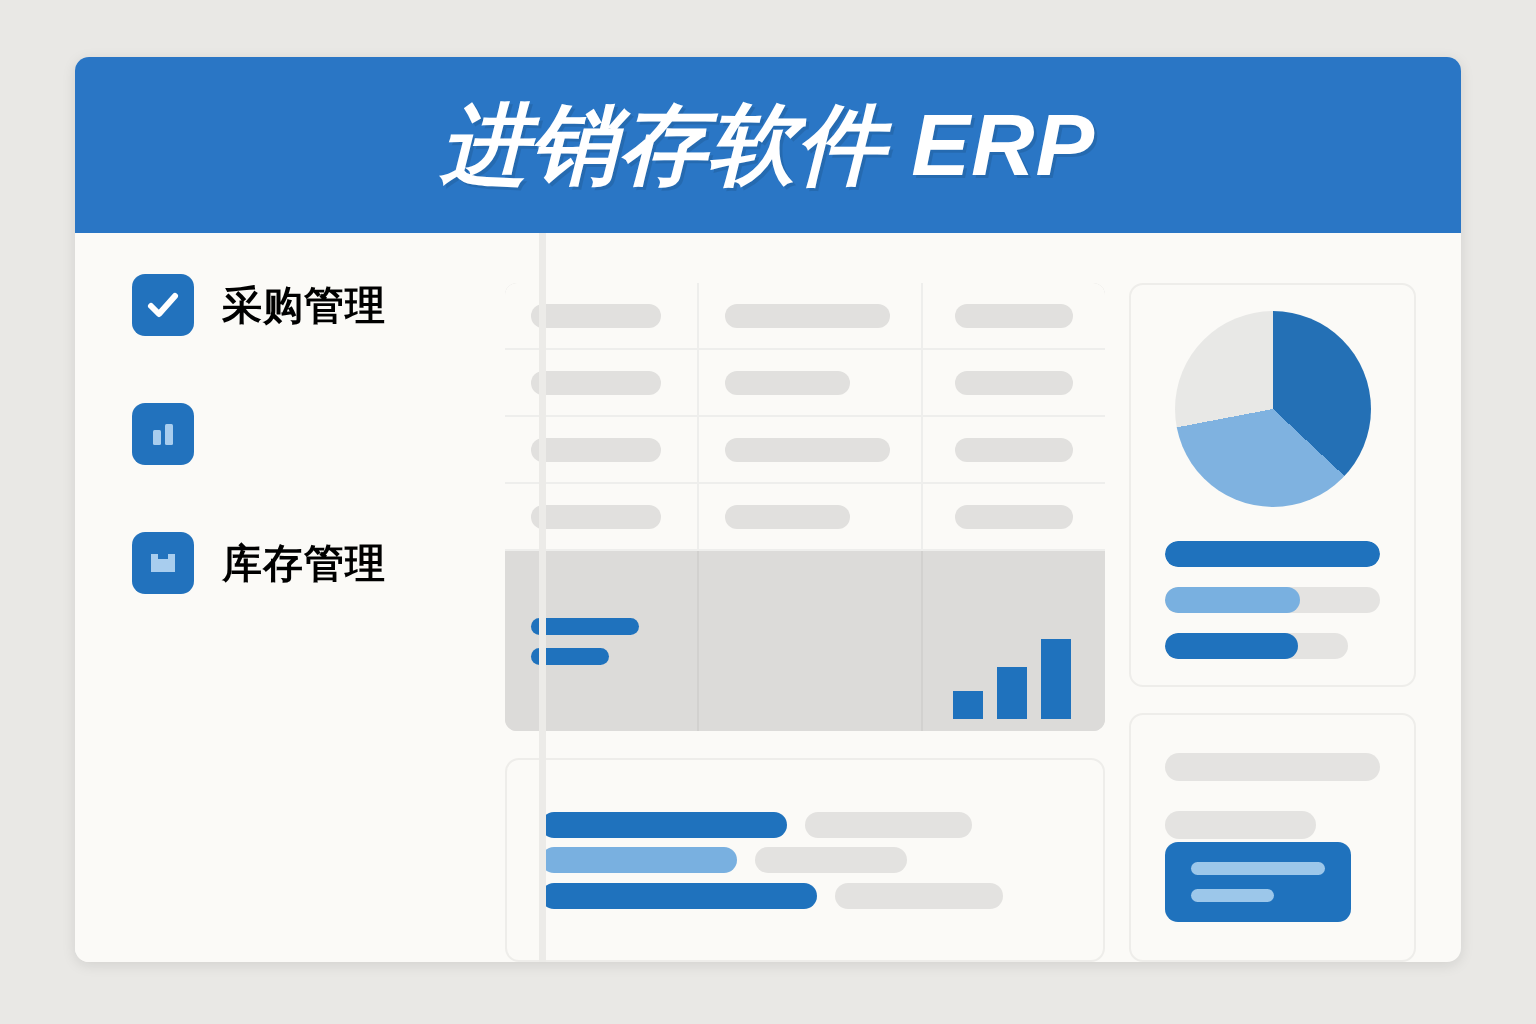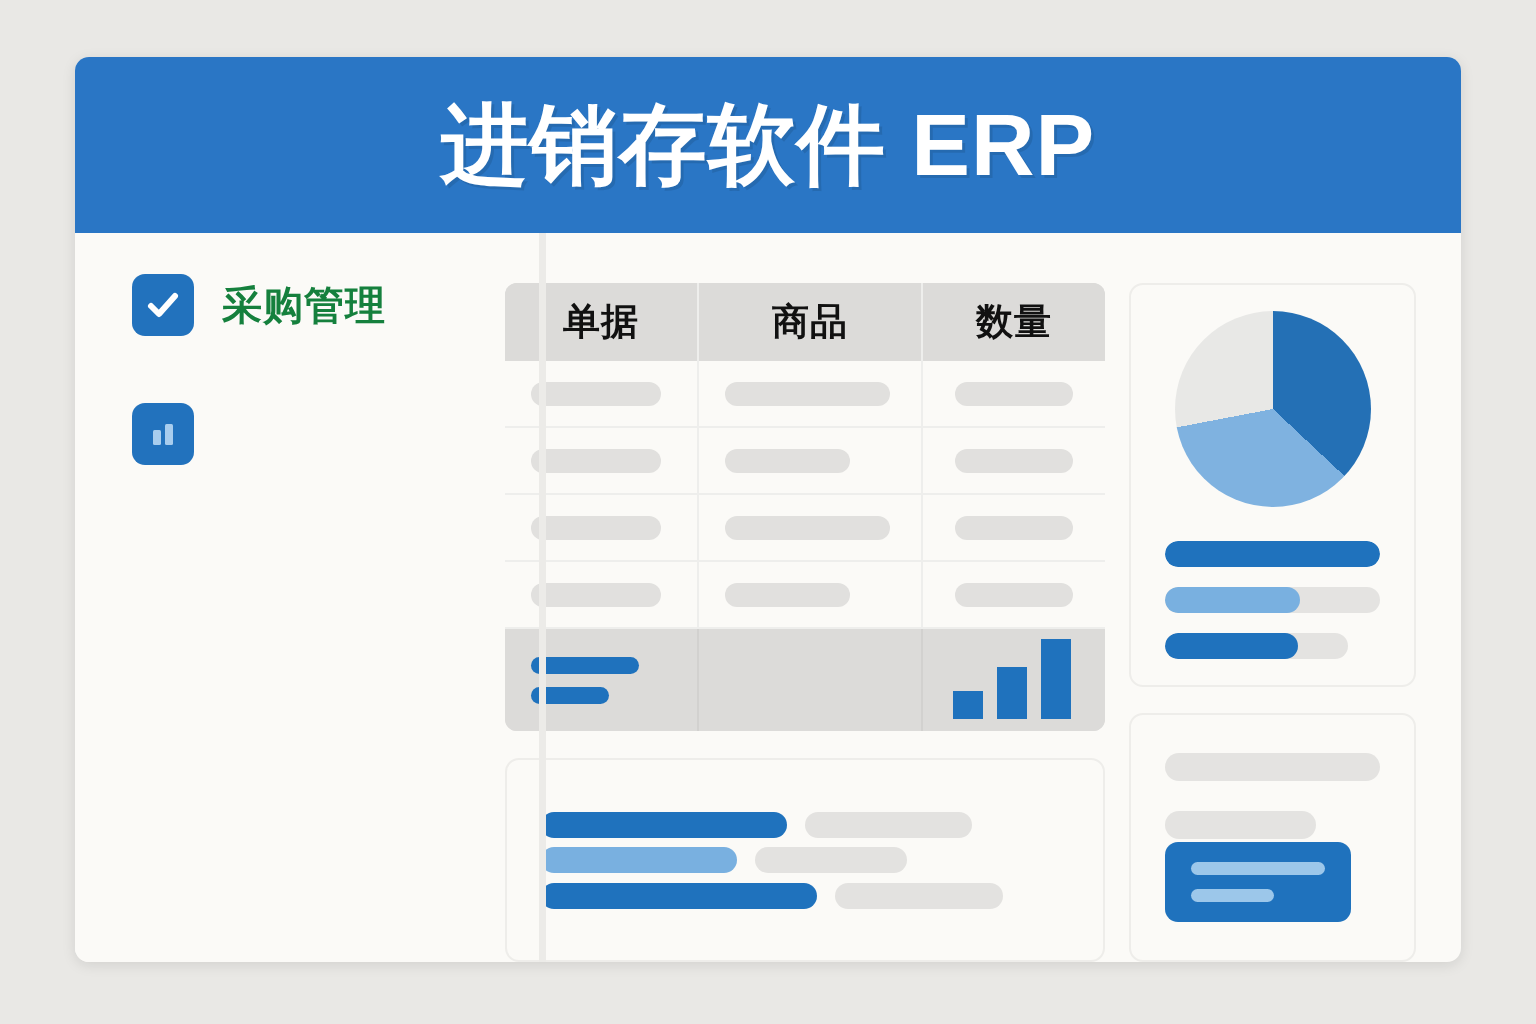--- a/index.html
+++ b/index.html
@@ -30,20 +30,21 @@
   }
 
   
   .titlebar {
     height: 176px;
     background: #2a76c5;
     display: flex;
     align-items: center;
     justify-content: center;
     position: relative;
+    font-style: italic;
   }
   .titlebar-text {
     color: #ffffff;
     font-size: 88px;
     font-weight: bold;
     letter-spacing: 1px;
     line-height: 1;
     text-shadow: 3px 3px 0 rgba(0,0,0,0.10);
     white-space: nowrap;
   }
@@ -77,21 +78,21 @@
     background: #2272bd;
     display: flex;
     align-items: center;
     justify-content: center;
     position: relative;
   }
   .nav-icon svg { display: block; }
   .nav-label {
     font-size: 40px;
     font-weight: bold;
-    color: #15803d;
+    color: #000000;
     white-space: nowrap;
     letter-spacing: 1px;
   }
 
   .vdivider {
     position: absolute;
     left: 464px;
     top: 0;
     width: 7px;
     height: 100%;
@@ -266,36 +267,39 @@
 
       <div class="nav-item">
         <span class="nav-icon">
           <svg width="34" height="34" viewBox="0 0 34 34">
             <rect x="7" y="13" width="8" height="15" rx="1.5" fill="#a8cdee"></rect>
             <rect x="19" y="7" width="8" height="21" rx="1.5" fill="#a8cdee"></rect>
           </svg>
         </span>
       </div>
 
+      <div class="nav-item">
+        <span class="nav-icon">
+          <svg width="36" height="36" viewBox="0 0 36 36">
+            <path d="M6 9 H13 V14 H23 V9 H30 V27 H6 Z" fill="#a8cdee"></path>
+          </svg>
+        </span>
+        <span class="nav-label">库存管理</span>
+      </div>
 
     </div>
 
     <div class="vdivider"></div>
 
     <div class="content">
 
       <div class="col-left">
 
         <div class="table-card">
 
-          <div class="trow thead">
-            <div class="tcell c1">单据</div>
-            <div class="tcell c2">商品</div>
-            <div class="tcell c3">数量</div>
-          </div>
 
           <div class="trow tbody-row">
             <div class="tcell c1">
               <div class="skel" style="width:130px"></div>
             </div>
             <div class="tcell c2">
               <div class="skel" style="width:165px"></div>
             </div>
             <div class="tcell c3">
               <div class="skel" style="width:118px"></div>

